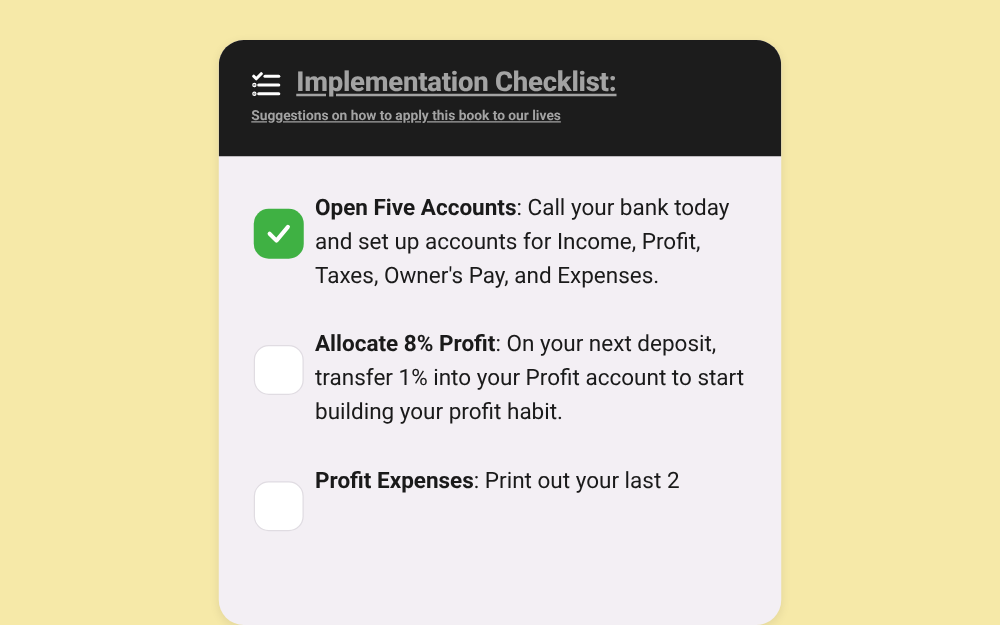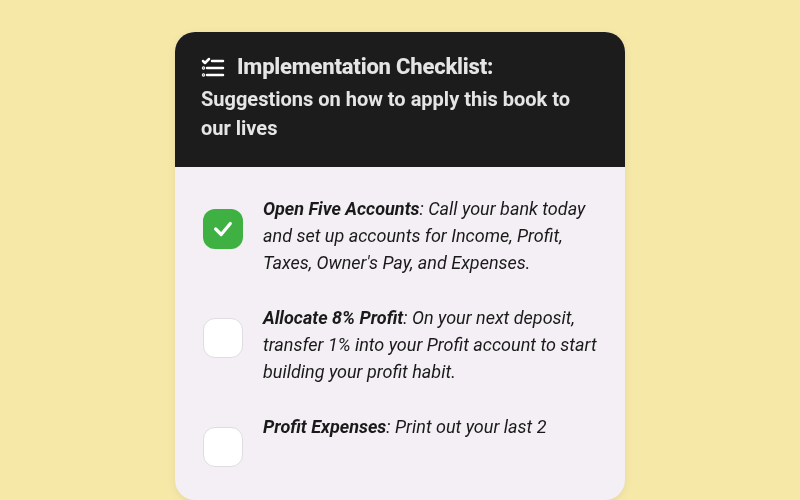--- a/index.html
+++ b/index.html
@@ -15,53 +15,53 @@
     }
     .card {
       width: 450px;
       background: #f3eff4;
       border-radius: 20px;
       overflow: hidden;
       box-shadow: 0 2px 8px rgba(0,0,0,0.08);
     }
     .card-header {
       background: #1c1c1c;
-      color: #e5e5e5;
+      color: #a3a3a3;
       padding: 22px 26px 24px 26px;
+      text-decoration: underline;
     }
     .title-row {
       display: flex;
       align-items: center;
       gap: 12px;
       margin-bottom: 6px;
     }
     .checklist-icon {
       width: 24px;
       height: 24px;
       flex-shrink: 0;
     }
     .card-title {
       font-size: 22px;
       font-weight: 800;
       letter-spacing: -0.2px;
     }
     .card-subtitle {
-      font-size: 20px;
+      font-size: 11px;
       font-weight: 700;
       line-height: 1.45;
     }
     .items {
       padding: 28px 28px 0 28px;
     }
     .item {
       display: flex;
       align-items: flex-start;
-      gap: 20px;
+      gap: 9px;
       margin-bottom: 28px;
-      font-style: italic;
     }
     .checkbox {
       width: 40px;
       height: 40px;
       border-radius: 12px;
       flex-shrink: 0;
       margin-top: 14px;
       display: flex;
       align-items: center;
       justify-content: center;

